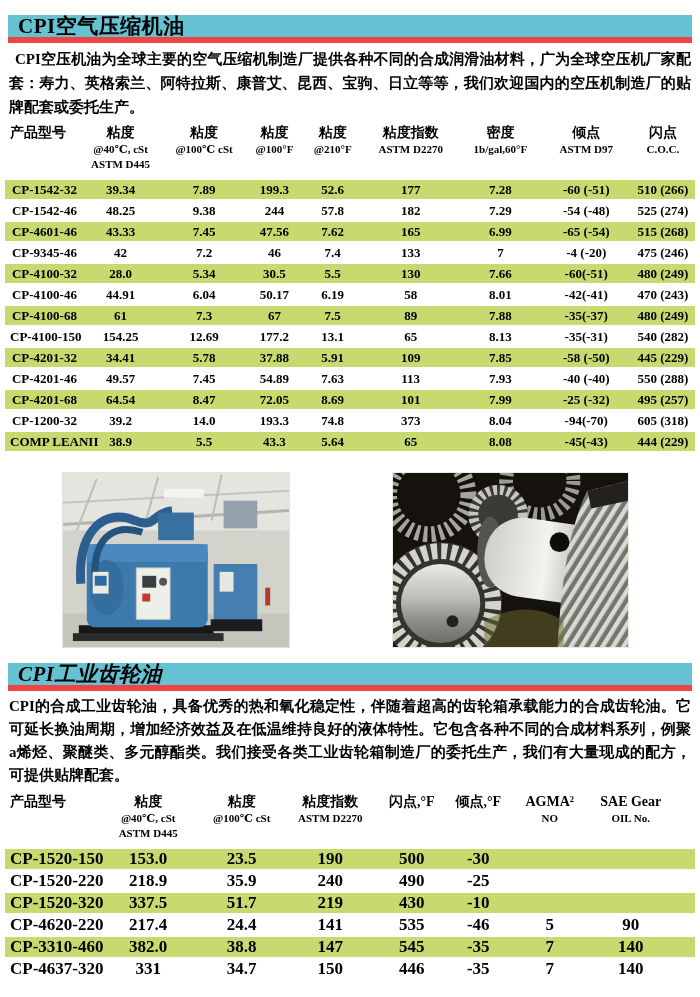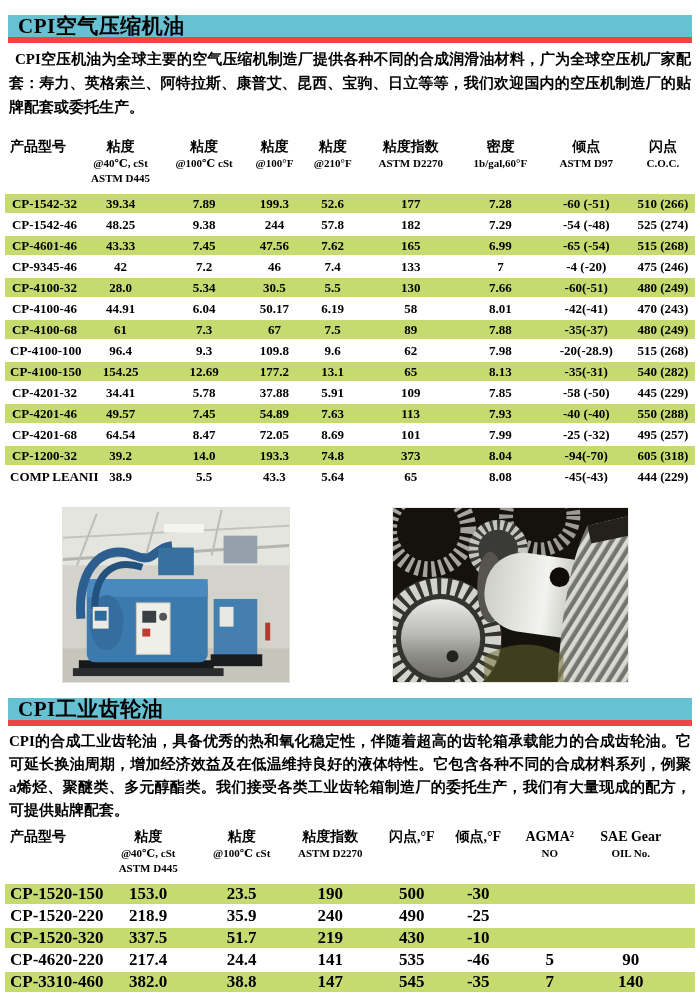--- a/index.html
+++ b/index.html
@@ -10,29 +10,29 @@
   body{
     width:700px;height:997px;overflow:hidden;background:#ffffff;color:#000;
     font-family:"Liberation Serif","DejaVu Serif",serif;font-weight:bold;
   }
   .titlebar{
     margin:15px 8px 0 8px;height:28px;background:var(--bar);
     border-bottom:6px solid #ef4444;box-sizing:border-box;
     display:flex;align-items:center;padding-left:10px;
     font-size:21px;letter-spacing:.5px;
   }
-  .bar2{margin-top:15px;}
+  .bar2{margin-top:15px;font-style:italic;}
   .para{
     margin:4px 9px 0 9px;font-size:15px;line-height:24px;
     text-align:justify;text-justify:inter-ideograph;
   }
   .p1{text-indent:6px;}
   .p2{line-height:23px;}
   table{
-    width:690px;margin:19px auto 0 auto;border-collapse:collapse;table-layout:fixed;
+    width:690px;margin:5px auto 0 auto;border-collapse:collapse;table-layout:fixed;
   }
   #t2{margin-top:6px;}
   thead th{vertical-align:top;font-weight:bold;padding:0 0 8px 0;text-align:center;}
   thead th:first-child{text-align:left;padding-left:5px;}
   .h-main{font-size:14px;line-height:18px;white-space:nowrap;}
   .h-sub{font-size:11px;line-height:15px;white-space:nowrap;}
   tbody td{
     font-size:13px;text-align:center;height:19px;white-space:nowrap;
     border-bottom:2px solid #ffffff;padding:0;
   }
@@ -174,31 +174,20 @@
       <tr>
         <td>CP-4100-68</td>
         <td>61</td>
         <td>7.3</td>
         <td>67</td>
         <td>7.5</td>
         <td>89</td>
         <td>7.88</td>
         <td>-35(-37)</td>
         <td>480 (249)</td>
-      </tr>
-      <tr>
-        <td>CP-4100-100</td>
-        <td>96.4</td>
-        <td>9.3</td>
-        <td>109.8</td>
-        <td>9.6</td>
-        <td>62</td>
-        <td>7.98</td>
-        <td>-20(-28.9)</td>
-        <td>515 (268)</td>
       </tr>
       <tr>
         <td>CP-4100-150</td>
         <td>154.25</td>
         <td>12.69</td>
         <td>177.2</td>
         <td>13.1</td>
         <td>65</td>
         <td>8.13</td>
         <td>-35(-31)</td>

